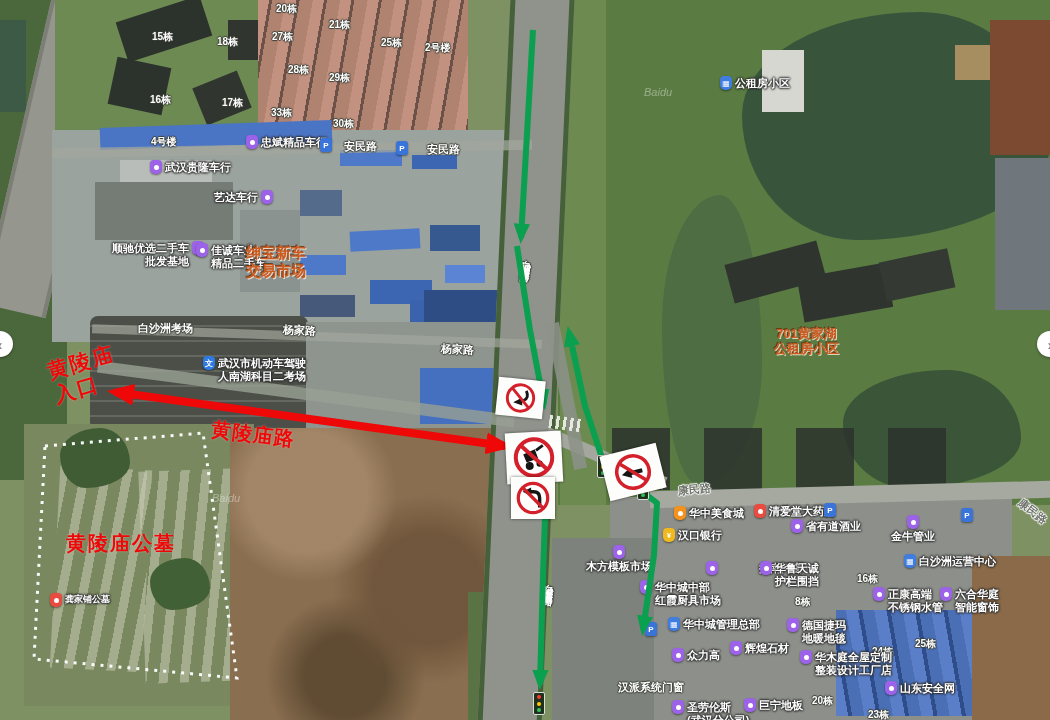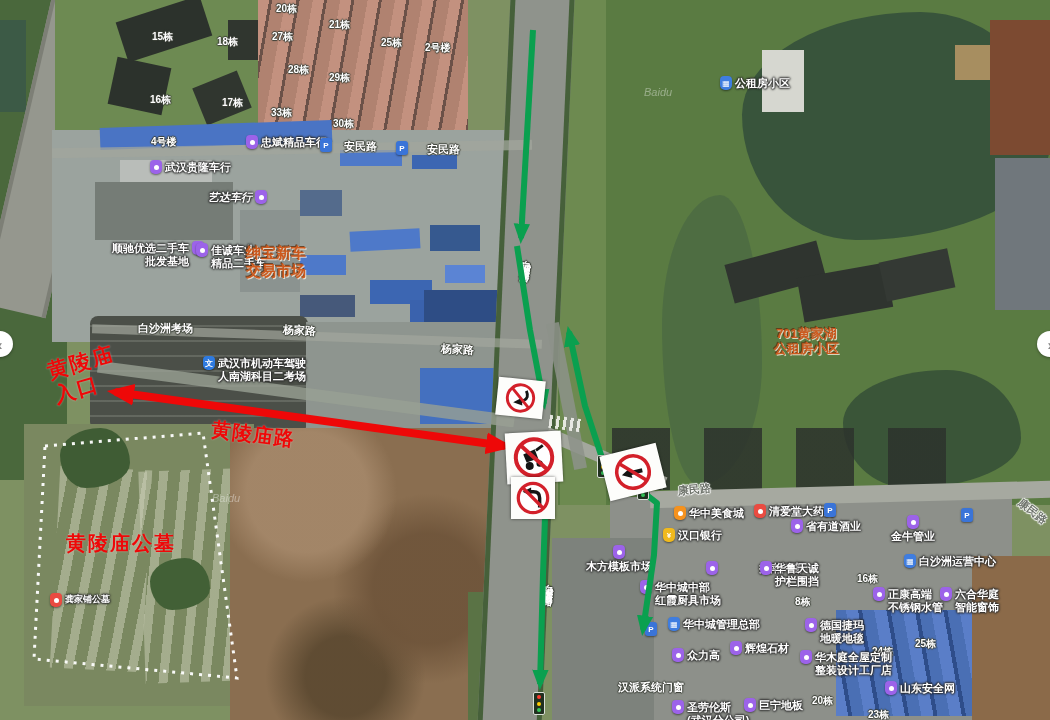--- a/index.html
+++ b/index.html
@@ -299,21 +299,21 @@
       <div class="lbl poi" style="left: 396px; top: 142px;">
         <span class="pin pin-bluep">P</span>
         <span class="txt"></span>
       </div>
       <div class="lbl poi" style="left: 150px; top: 161px;">
         <span class="pin pin-purple dot"></span>
         <span class="txt">
           <div>武汉贵隆车行</div>
         </span>
       </div>
-      <div class="lbl poi" style="left: 208px; top: 191px; font-style: italic;">
+      <div class="lbl poi" style="left: 214px; top: 191px;">
         <span class="txt">
           <div>艺达车行</div>
         </span>
         <span class="pin pin-purple dot"></span>
       </div>
       <div class="lbl poi align-right" style="left: 112px; top: 242px;">
         <span class="txt">
           <div>顺驰优选二手车</div>
           <div>批发基地</div>
         </span>
@@ -406,21 +406,21 @@
         <span class="txt">
           <div>众力高</div>
         </span>
       </div>
       <div class="lbl poi" style="left: 730px; top: 642px;">
         <span class="pin pin-purple dot"></span>
         <span class="txt">
           <div>辉煌石材</div>
         </span>
       </div>
-      <div class="lbl poi" style="left: 805px; top: 619px;">
+      <div class="lbl poi" style="left: 787px; top: 619px;">
         <span class="pin pin-purple dot"></span>
         <span class="txt">
           <div>德国捷玛</div>
           <div>地暖地毯</div>
         </span>
       </div>
       <div class="lbl poi" style="left: 873px; top: 588px;">
         <span class="pin pin-purple dot"></span>
         <span class="txt">
           <div>正康高端</div>

